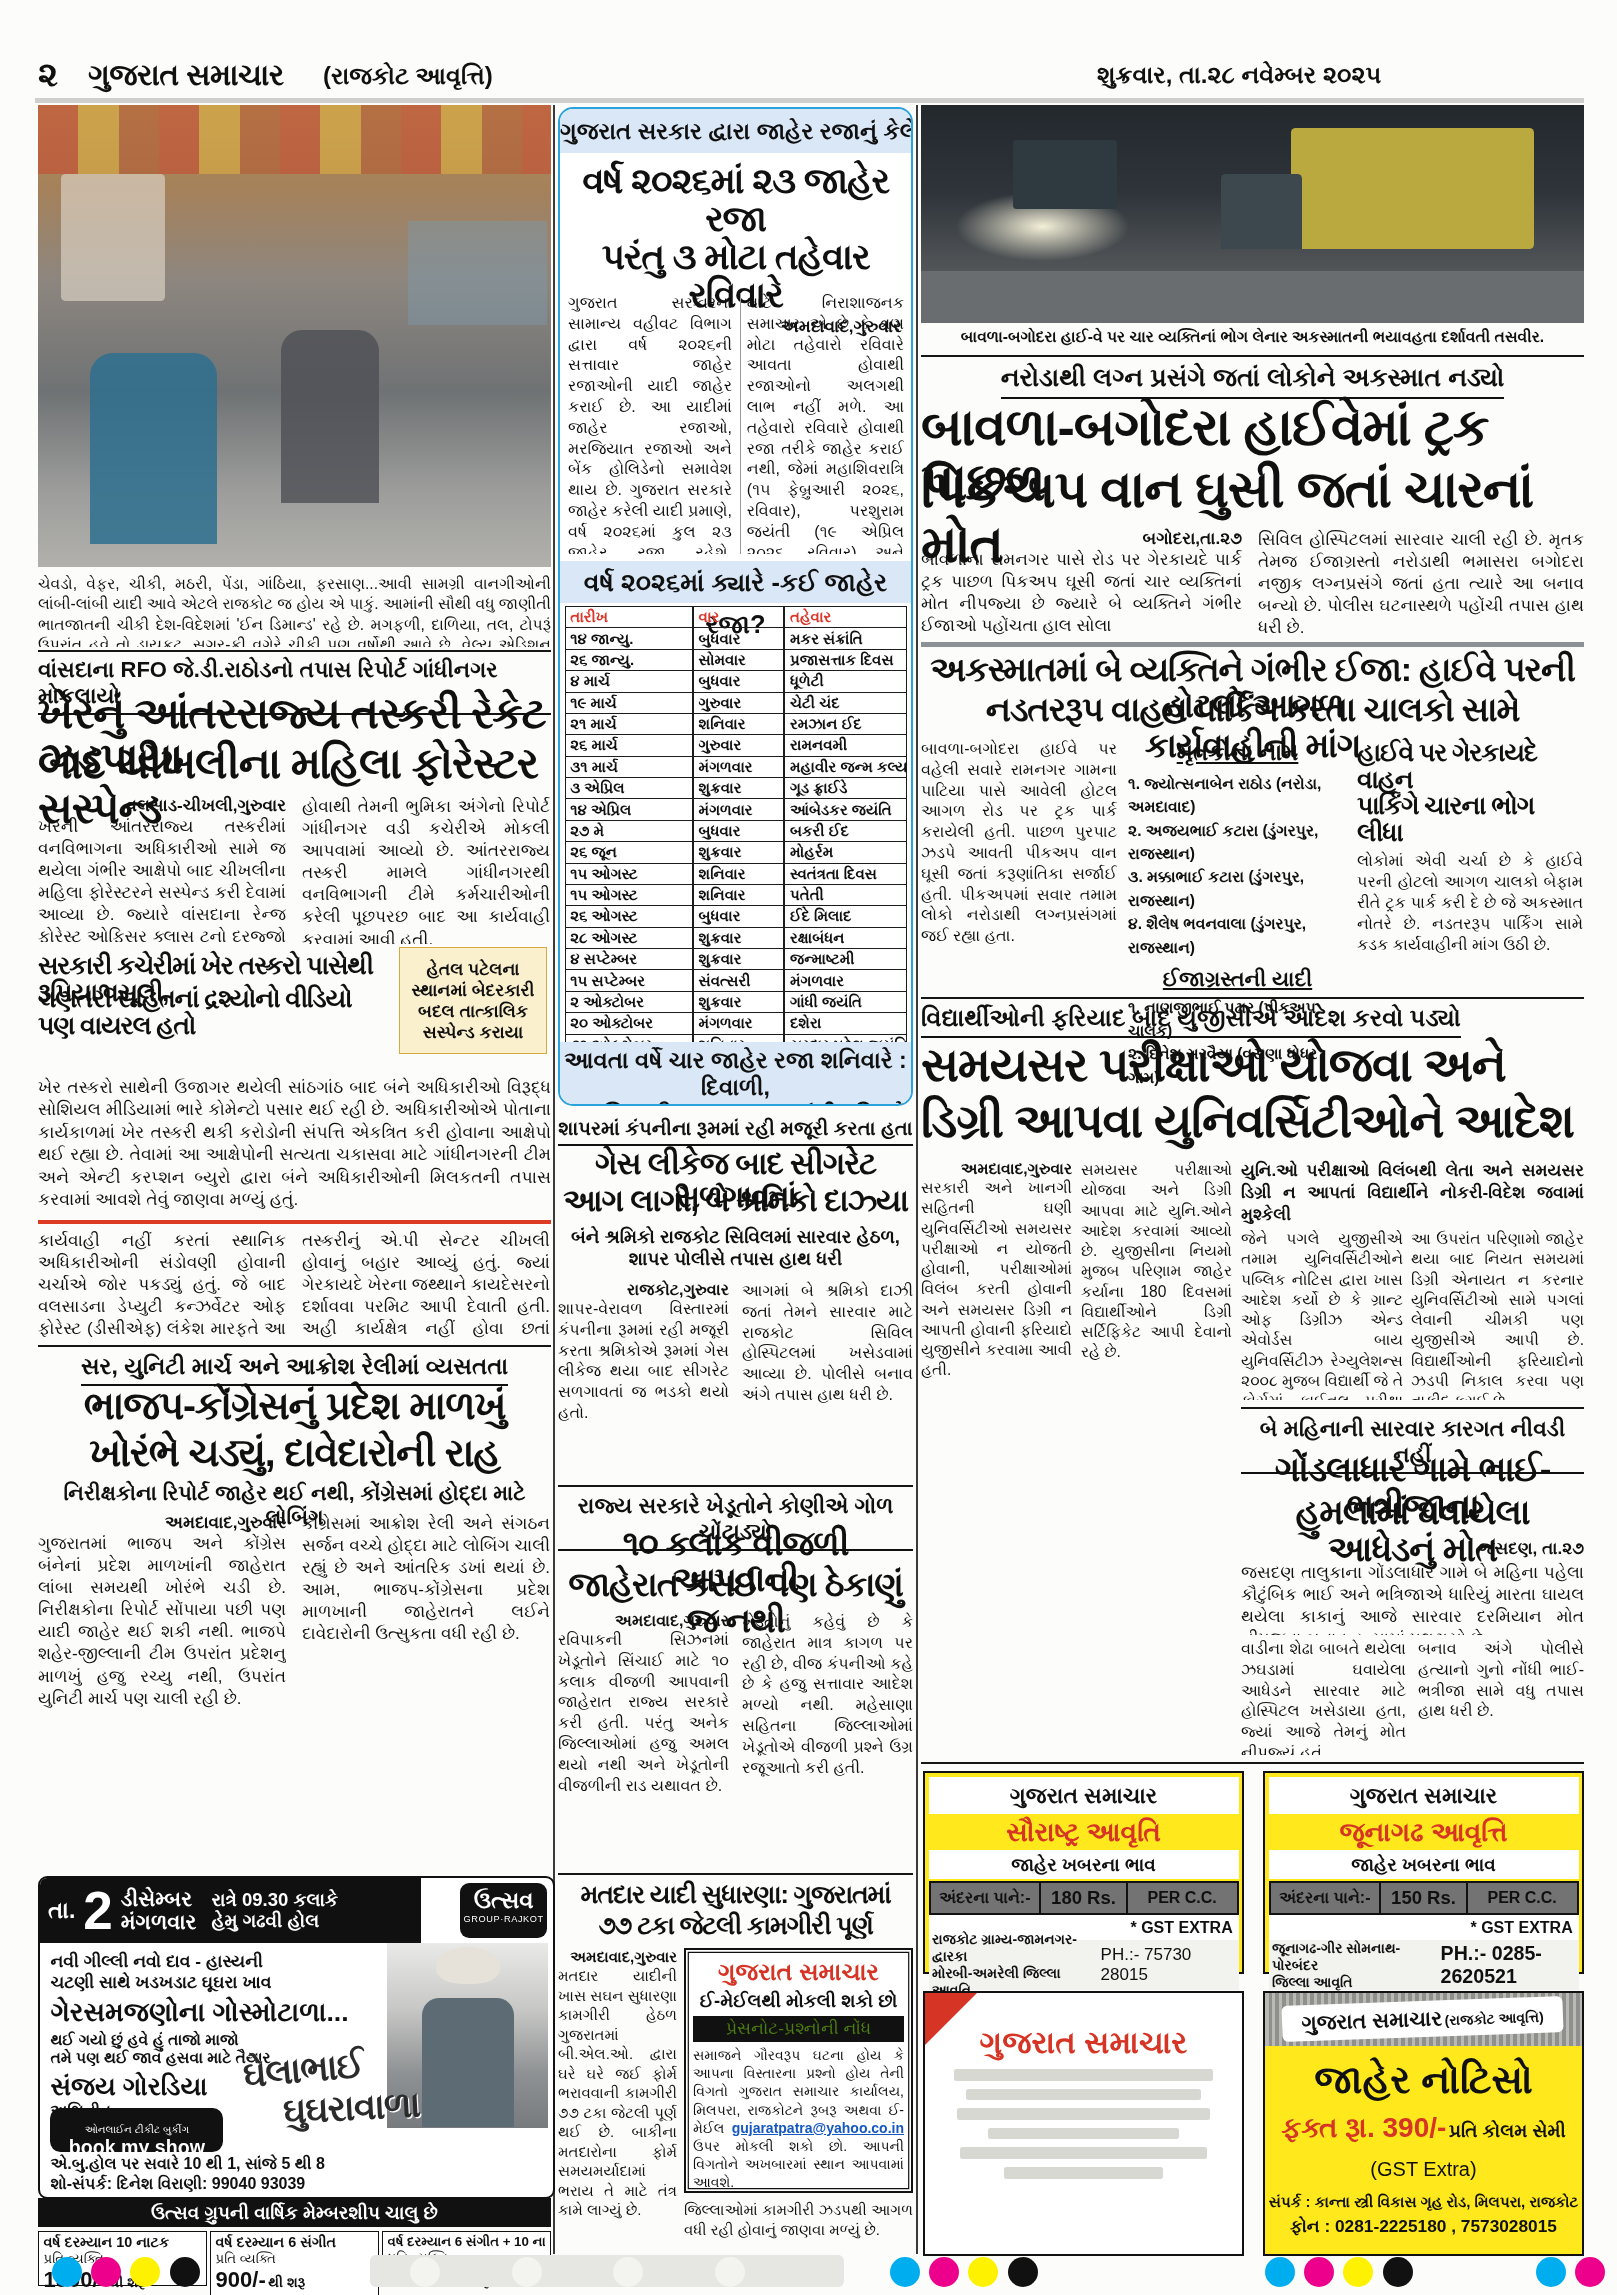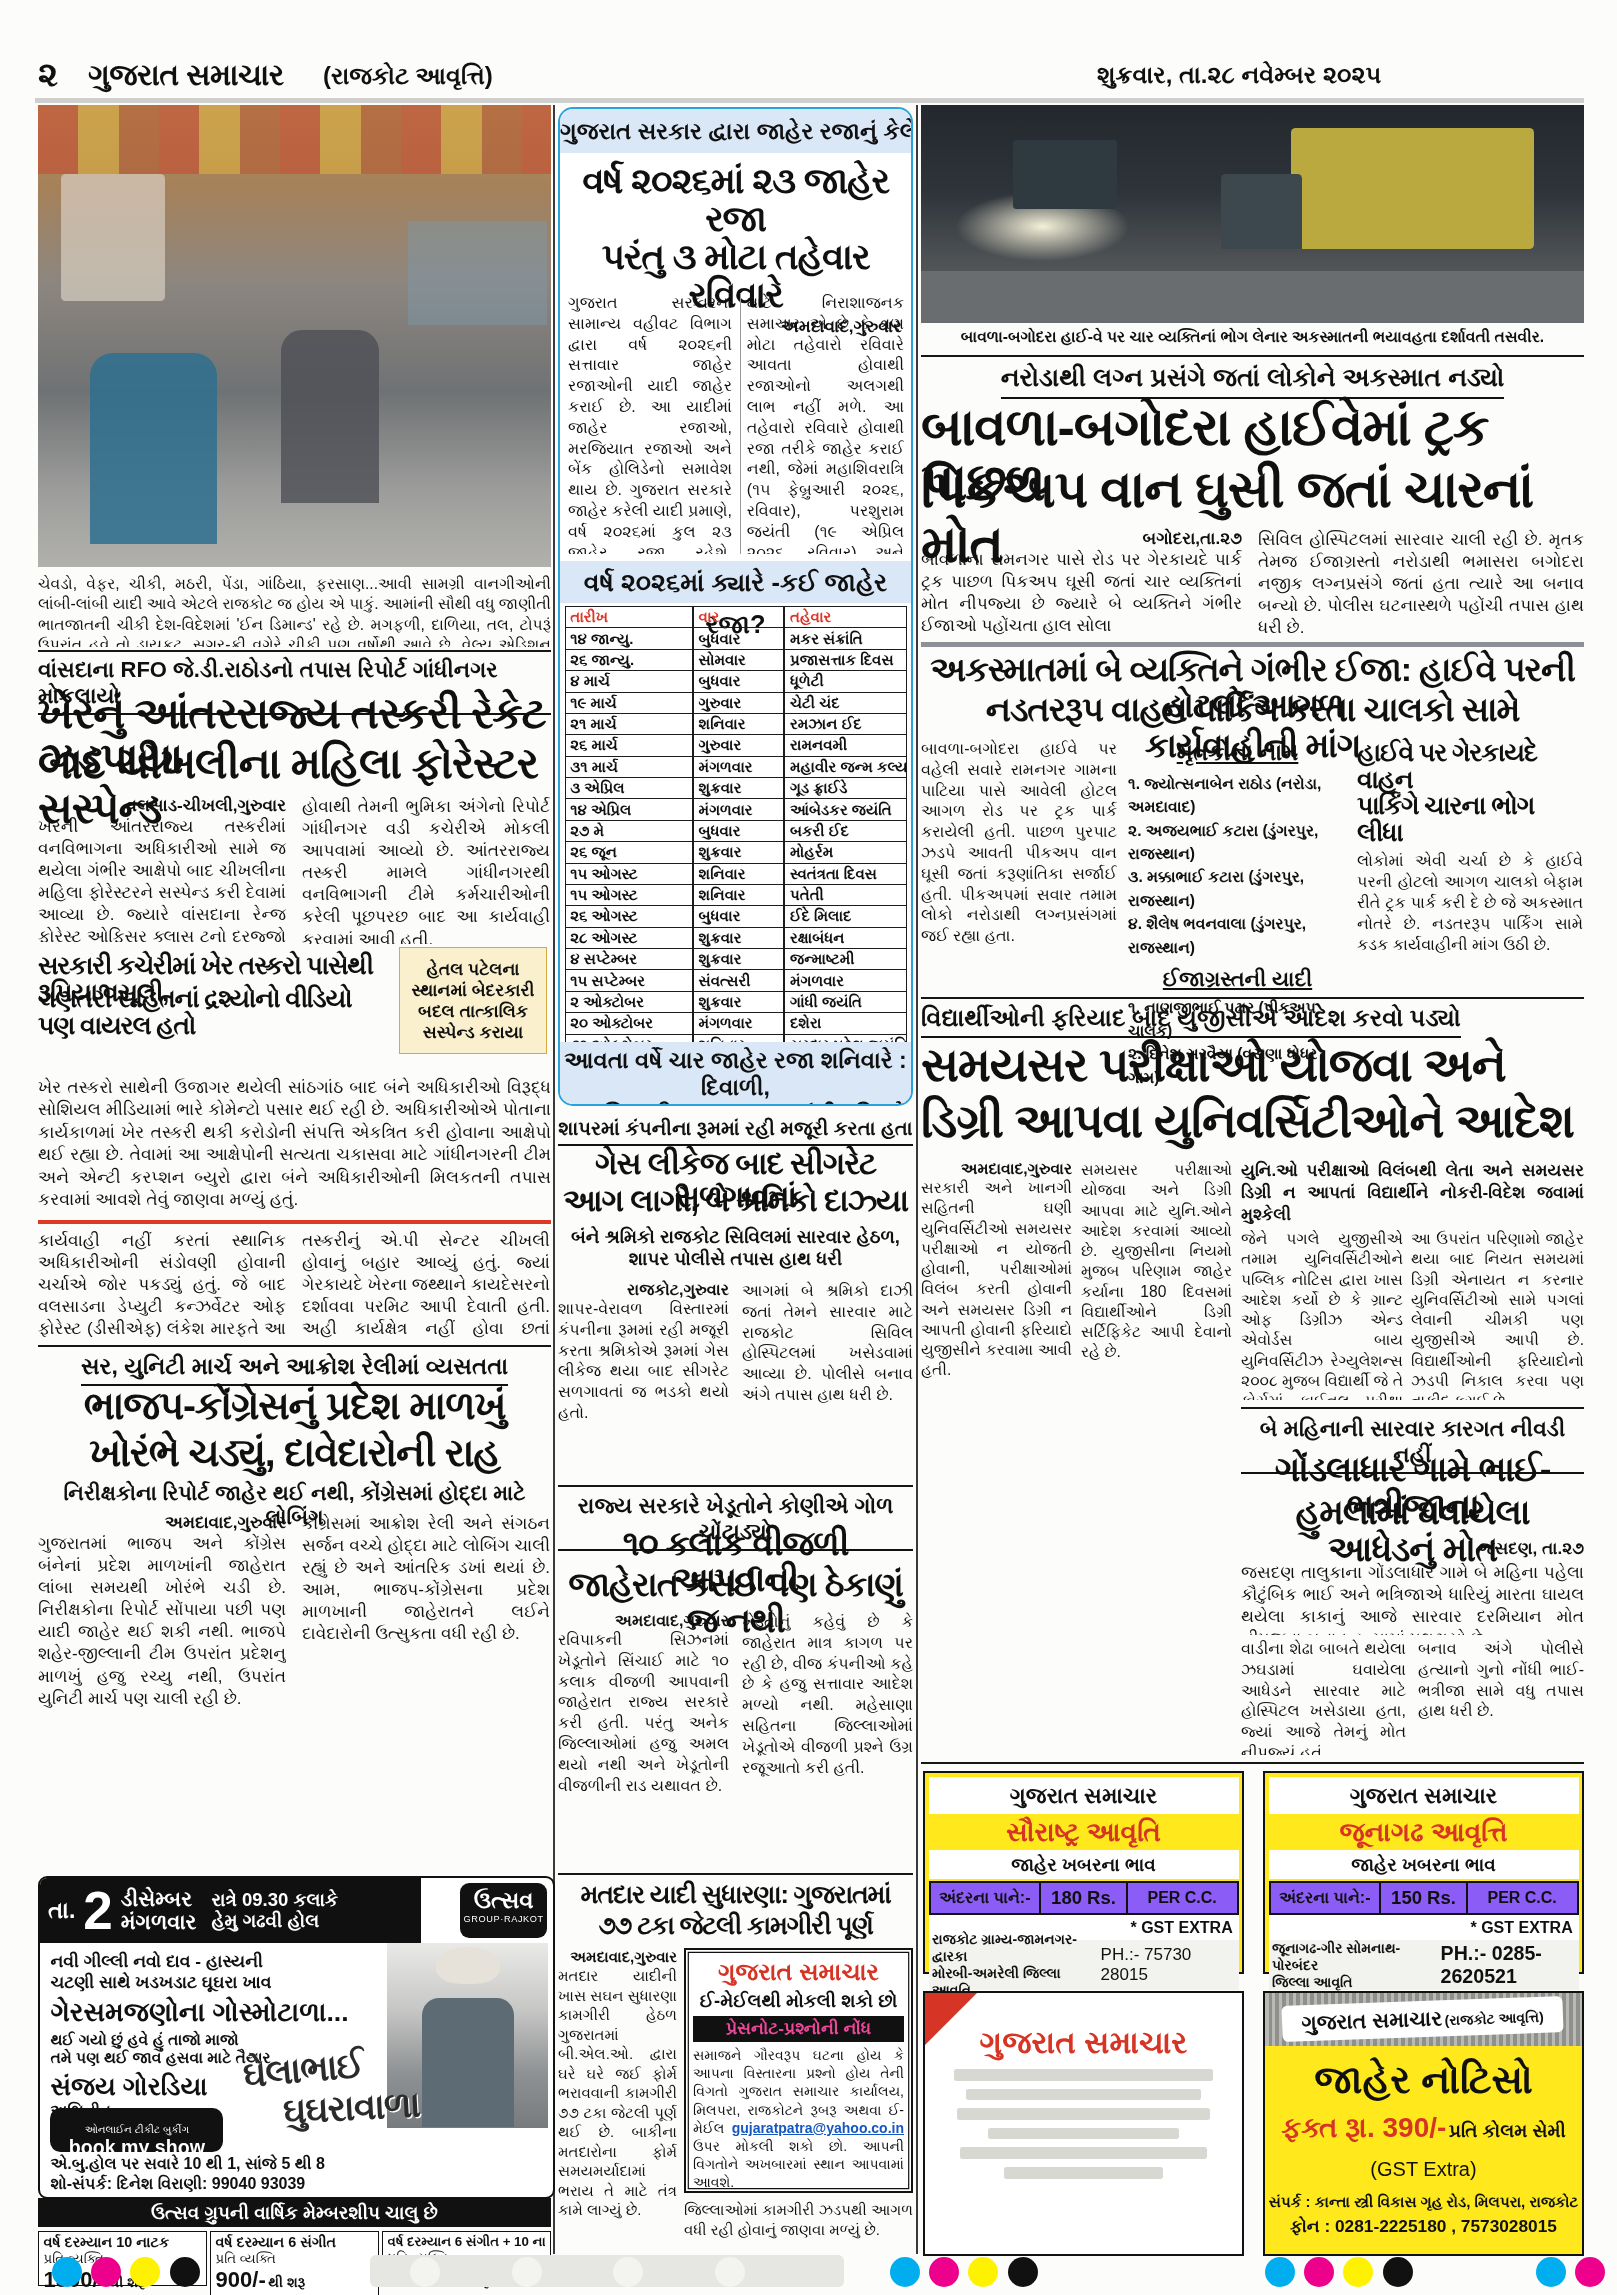--- a/index.html
+++ b/index.html
@@ -21,21 +21,21 @@
   .trow{display:flex}
   .tc{border:1.2px solid #1c1c1c;border-top:none;padding:1.2px 4.6px;font-size:15px;font-weight:700;
       white-space:nowrap;overflow:hidden}
   .c1{width:38%}.c2{width:26%}.c3{width:36%}
   .thead .tc{color:#d9382a;border-top:1.2px solid #1c1c1c}
   
   .ph1{background:linear-gradient(180deg,#b4905c 0%,#a5815a 18%,#8d867f 38%,#6f7274 62%,#9d9e9c 84%,#b1b0ac 100%)}
   .ph2{background:linear-gradient(180deg,#23282d 0%,#2e343a 40%,#4d5154 70%,#606365 100%)}
   .adbox{border:2.3px solid #111;border-radius:9.2px;background:#fff;overflow:hidden}
   .ybox{background:#ffe81c;border:2.3px solid #111}
-  .cell{border:2.3px solid #111;background:#8b5cf6;font-weight:800;display:flex;align-items:center;justify-content:center}
+  .cell{border:2.3px solid #111;background:#737373;font-weight:800;display:flex;align-items:center;justify-content:center}
   .dot{display:inline-block;width:30px;height:30px;border-radius:50%;margin-right:9.2px}
   .bar{height:11.6px;background:#d8d8d3;border-radius:2.3px;margin:8px auto}
 </style>
 </head>
 <body>
 
 <div class="page">
 
   <div class="abs" style="left:38px;top:55px;font-size:34px;font-weight:900">૨</div>
   <div class="abs" style="left:88px;top:58px;font-size:30px;font-weight:900;letter-spacing:-0.6px">ગુજરાત સમાચાર</div>
@@ -310,21 +310,21 @@
 
   <div class="abs hd ctr" style="left:558px;top:1881px;width:355px;font-size:25.4px">મતદાર યાદી સુધારણા: ગુજરાતમાં</div>
   <div class="abs hd ctr" style="left:558px;top:1912px;width:355px;font-size:25.4px">૭૭ ટકા જેટલી કામગીરી પૂર્ણ</div>
   <div class="abs" style="left:558px;top:1948px;width:119px;height:304px">
     <div class="dl" style="font-size:15px">અમદાવાદ,ગુરુવાર</div>
     <div class="bd" style="font-size:15px;height:283px">મતદાર યાદીની ખાસ સઘન સુધારણા કામગીરી હેઠળ ગુજરાતમાં બી.એલ.ઓ. દ્વારા ઘરે ઘરે જઈ ફોર્મ ભરાવવાની કામગીરી ૭૭ ટકા જેટલી પૂર્ણ થઈ છે. બાકીના મતદારોના ફોર્મ સમયમર્યાદામાં ભરાય તે માટે તંત્ર કામે લાગ્યું છે.</div>
   </div>
   <div class="abs" style="left:684px;top:1948px;width:229px;height:245px;border:2.3px solid #111;box-shadow:inset 0 0 0 1.7px #fff,inset 0 0 0 2.9px #111;background:#fff;box-sizing:border-box;padding:8px 7px;text-align:center">
     <div class="red" style="font-size:24px;font-weight:900">ગુજરાત સમાચાર</div>
     <div style="font-size:18.5px;font-weight:800;margin-top:3.5px">ઈ-મેઈલથી મોકલી શકો છો</div>
-    <div style="background:#111;color:#ec4899;font-size:17.3px;font-weight:700;line-height:25.4px;margin:4.6px 0">પ્રેસનોટ-પ્રશ્નોની નોંધ</div>
+    <div style="background:#111;color:#4d7c0f;font-size:17.3px;font-weight:400;line-height:25.4px;margin:4.6px 0">પ્રેસનોટ-પ્રશ્નોની નોંધ</div>
     <div class="bd" style="font-size:14px;text-align:justify">
       <span>સમાજને ગૌરવરૂપ ઘટના હોય કે આપના વિસ્તારના પ્રશ્નો હોય તેની વિગતો ગુજરાત સમાચાર કાર્યાલય, મિલપરા, રાજકોટને રૂબરૂ અથવા ઈ-મેઈલ</span>
       <span style="color:#1557c0;font-weight:800;text-decoration:underline">gujaratpatra@yahoo.co.in</span>
       <span>ઉપર મોકલી શકો છો. આપની વિગતોને અખબારમાં સ્થાન આપવામાં આવશે.</span>
     </div>
   </div>
   <div class="abs bd" style="left:684px;top:2200px;width:229px;height:52px;font-size:15px">જિલ્લાઓમાં કામગીરી ઝડપથી આગળ વધી રહી હોવાનું જાણવા મળ્યું છે.</div>
 
   <div class="abs ph2" style="left:921px;top:105px;width:663px;height:218px">
     <div class="abs" style="left:370px;top:23px;width:243px;height:121px;background:#b9a93f;border-radius:4.6px"></div>

